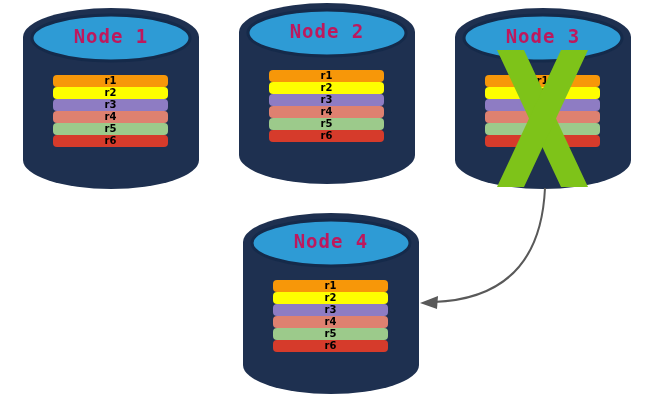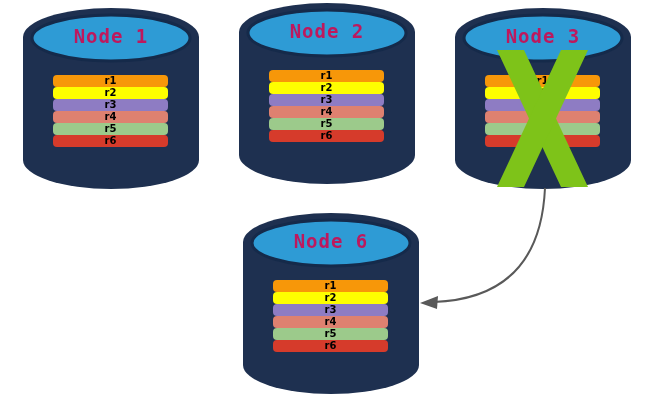--- a/index.html
+++ b/index.html
@@ -80,21 +80,21 @@
       <div class="row" style="background: rgb(156, 202, 139);">r5</div>
       <div class="row" style="background: rgb(214, 59, 43);">r6</div>
     </div>
   </div>
 
   <div class="node pos-n4">
     <svg class="cyl" viewBox="0 0 178 183">
       <path d="M1,30 A88,29 0 0 1 177,30 L177,153 A88,29 0 0 1 1,153 Z" fill="#1E3050"></path>
       <ellipse cx="89" cy="31" rx="79" ry="23" stroke-width="3" fill="#2E9BD5" stroke="#152A4A"></ellipse>
     </svg>
-    <div class="title">Node 6</div>
+    <div class="title">Node 4</div>
     <div class="rows">
       <div class="row" style="background: rgb(247, 151, 9);">r1</div>
       <div class="row" style="background: rgb(254, 254, 0);">r2</div>
       <div class="row" style="background: rgb(142, 124, 195);">r3</div>
       <div class="row" style="background: rgb(222, 129, 112);">r4</div>
       <div class="row" style="background: rgb(156, 202, 139);">r5</div>
       <div class="row" style="background: rgb(214, 59, 43);">r6</div>
     </div>
   </div>
 

